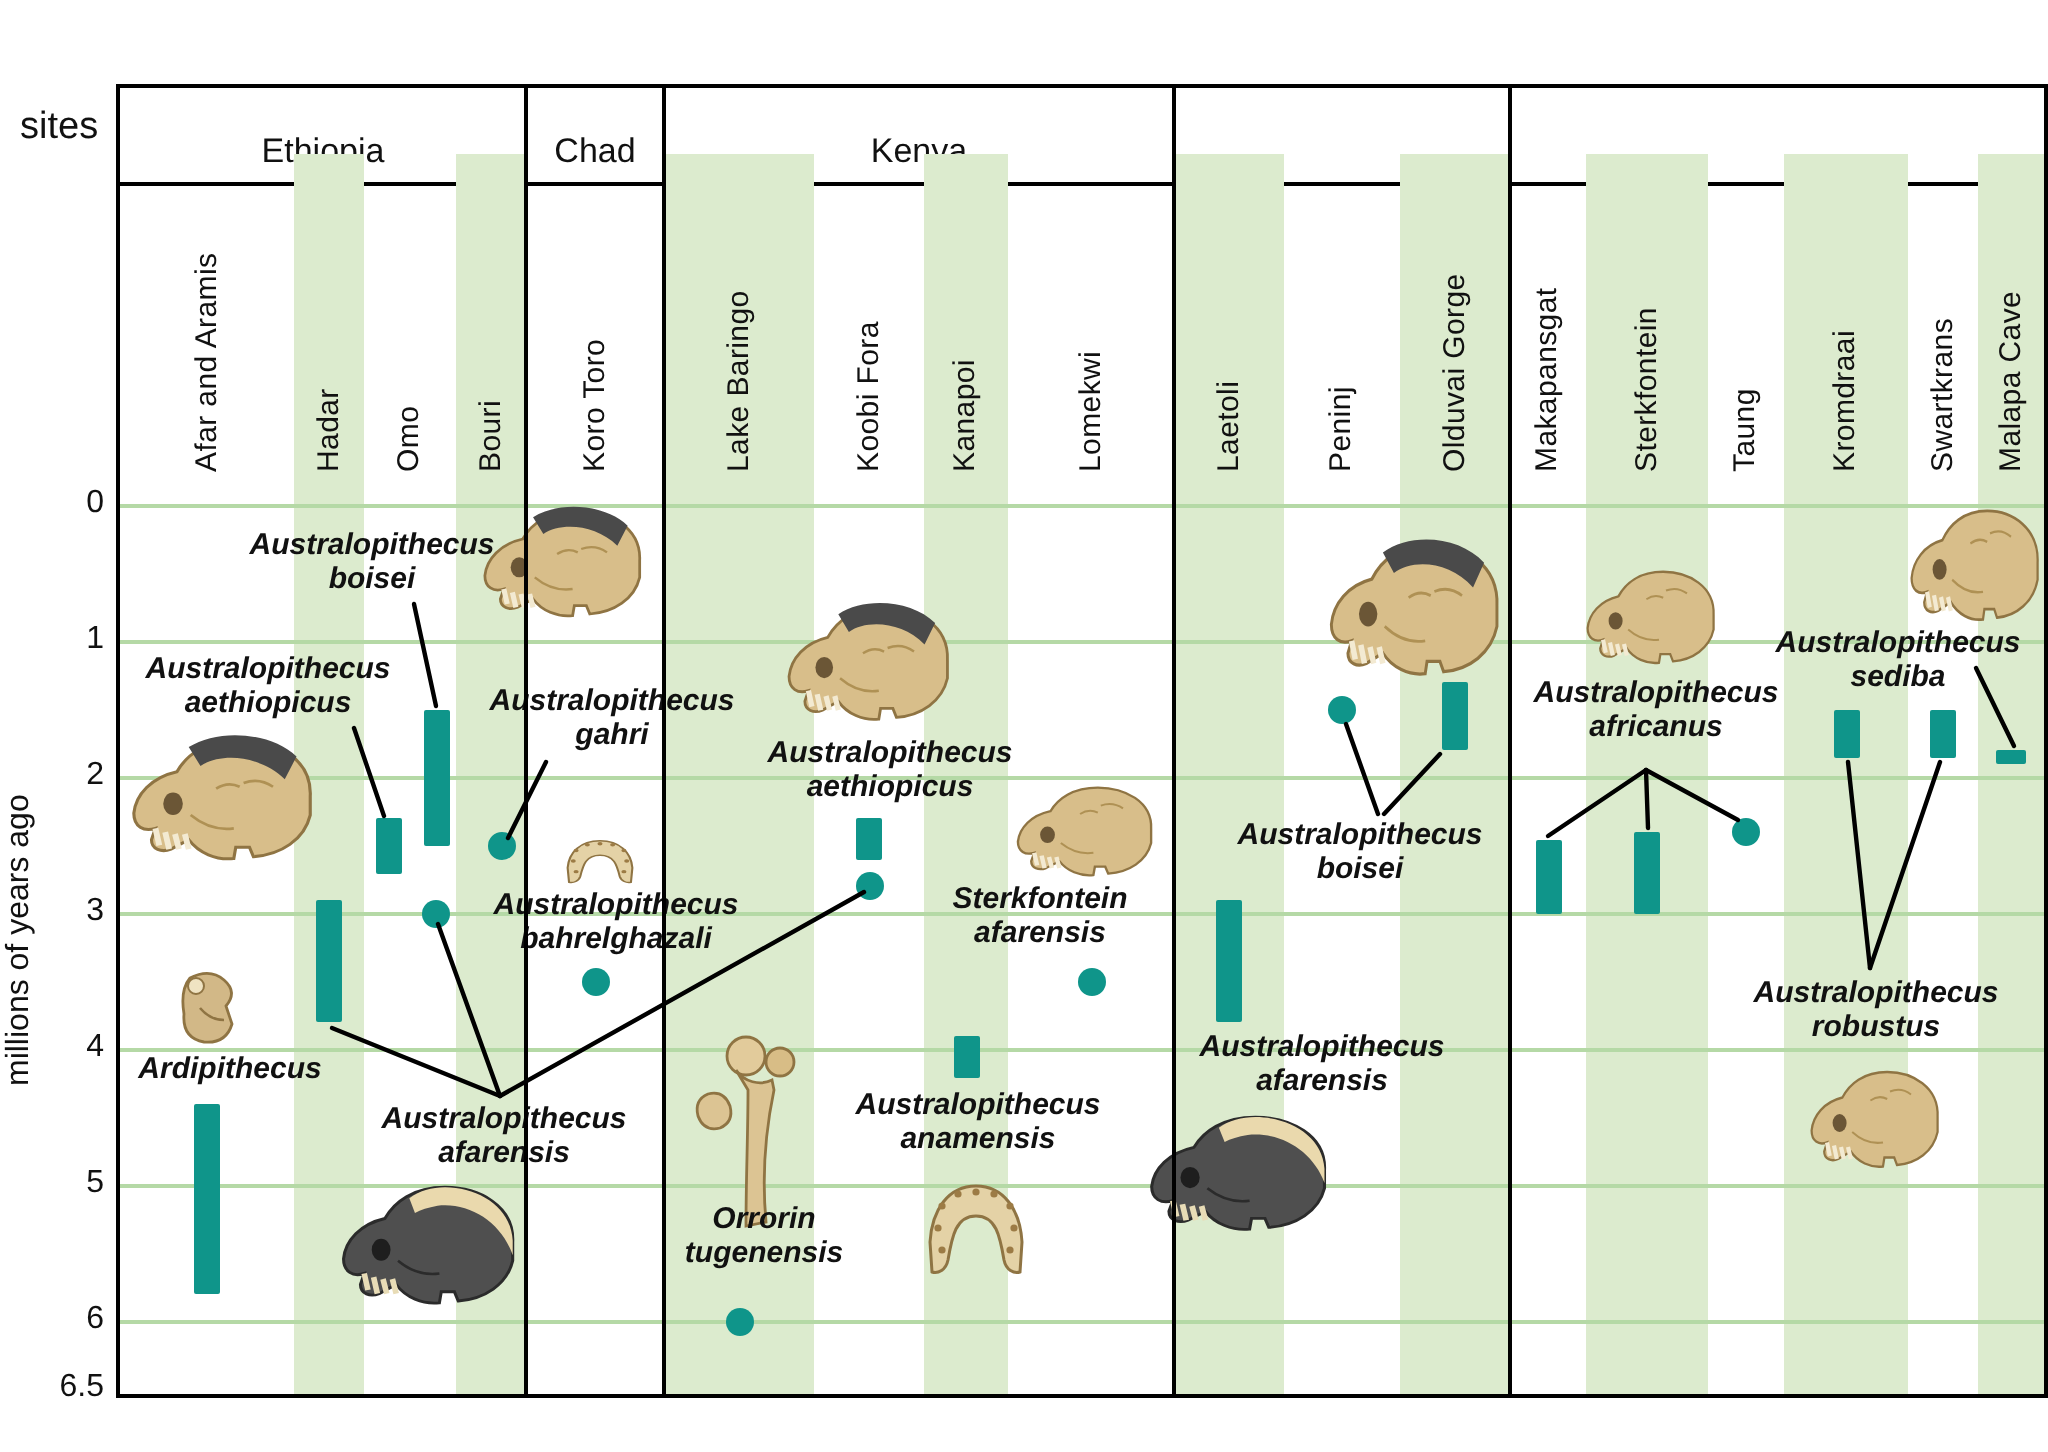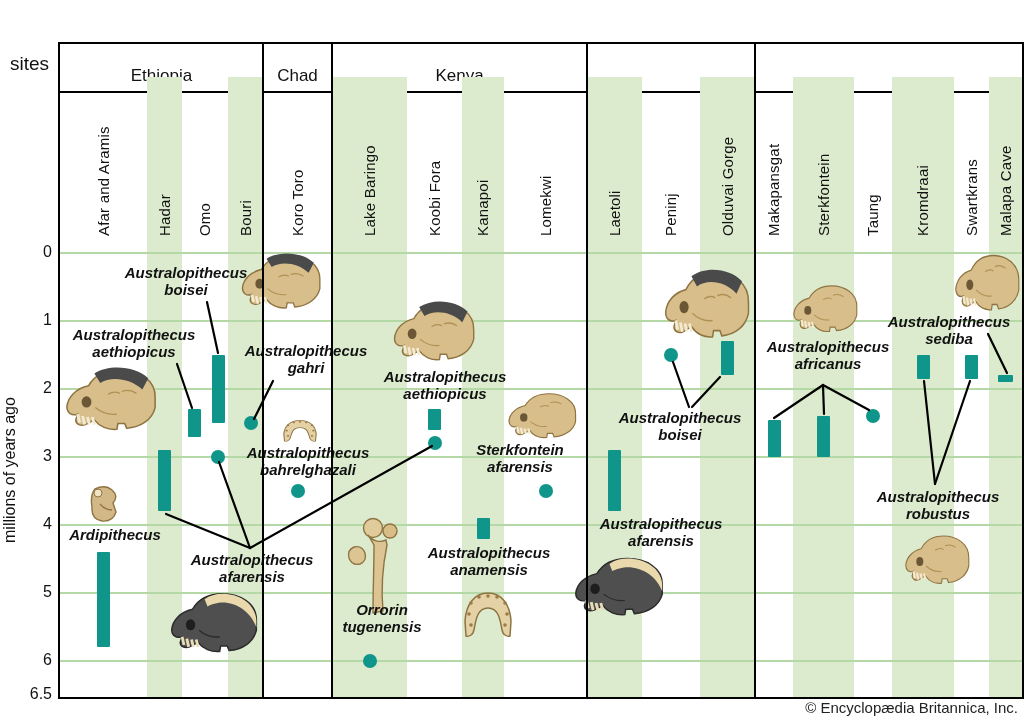--- a/index.html
+++ b/index.html
@@ -243,21 +243,20 @@
             <div>robustus</div>
           </div>
         </div>
       </div>
   <div class="sep" style="left: 202px;"></div>
       <div class="sep" style="left: 271px;"></div>
       <div class="sep" style="left: 526px;"></div>
       <div class="sep" style="left: 694px;"></div>
     </div>
 
-  <div class="copyright">© Encyclopædia Britannica, Inc.</div>
 
   <svg width="0" height="0" style="position:absolute" aria-hidden="true">
     <defs>
       <symbol id="sym-skull-plain" viewBox="0 0 100 72" preserveAspectRatio="none">
         <path d="M94 34 C95 14 76 4 58 4 C41 4 31 12 26 21 C13 24 5 33 4 43 C4 50 9 53 15 51 L13 57 C13 62 18 64 23 62 L32 57 C37 64 46 68 55 67 L56 61 L63 61 L65 66 C79 65 91 57 94 44 Z" fill="#d8be8a" stroke="#8f7443" stroke-width="1.6"></path>
         <path d="M33 44 C40 50 48 52 55 51 M60 17 q8 -3 15 2 M46 23 q6 -4 12 -1" fill="none" stroke="#af9154" stroke-width="1.4"></path>
         <ellipse cx="24" cy="38" rx="5" ry="6" fill="#6b5636"></ellipse>
         <path d="M15 51 l2 9 M20 53 l2 9 M25 54 l2 8 M30 54 l2 8" stroke="#f3ead2" stroke-width="3" fill="none"></path>
       </symbol>
       <symbol id="sym-skull-patched" viewBox="0 0 100 72" preserveAspectRatio="none">

